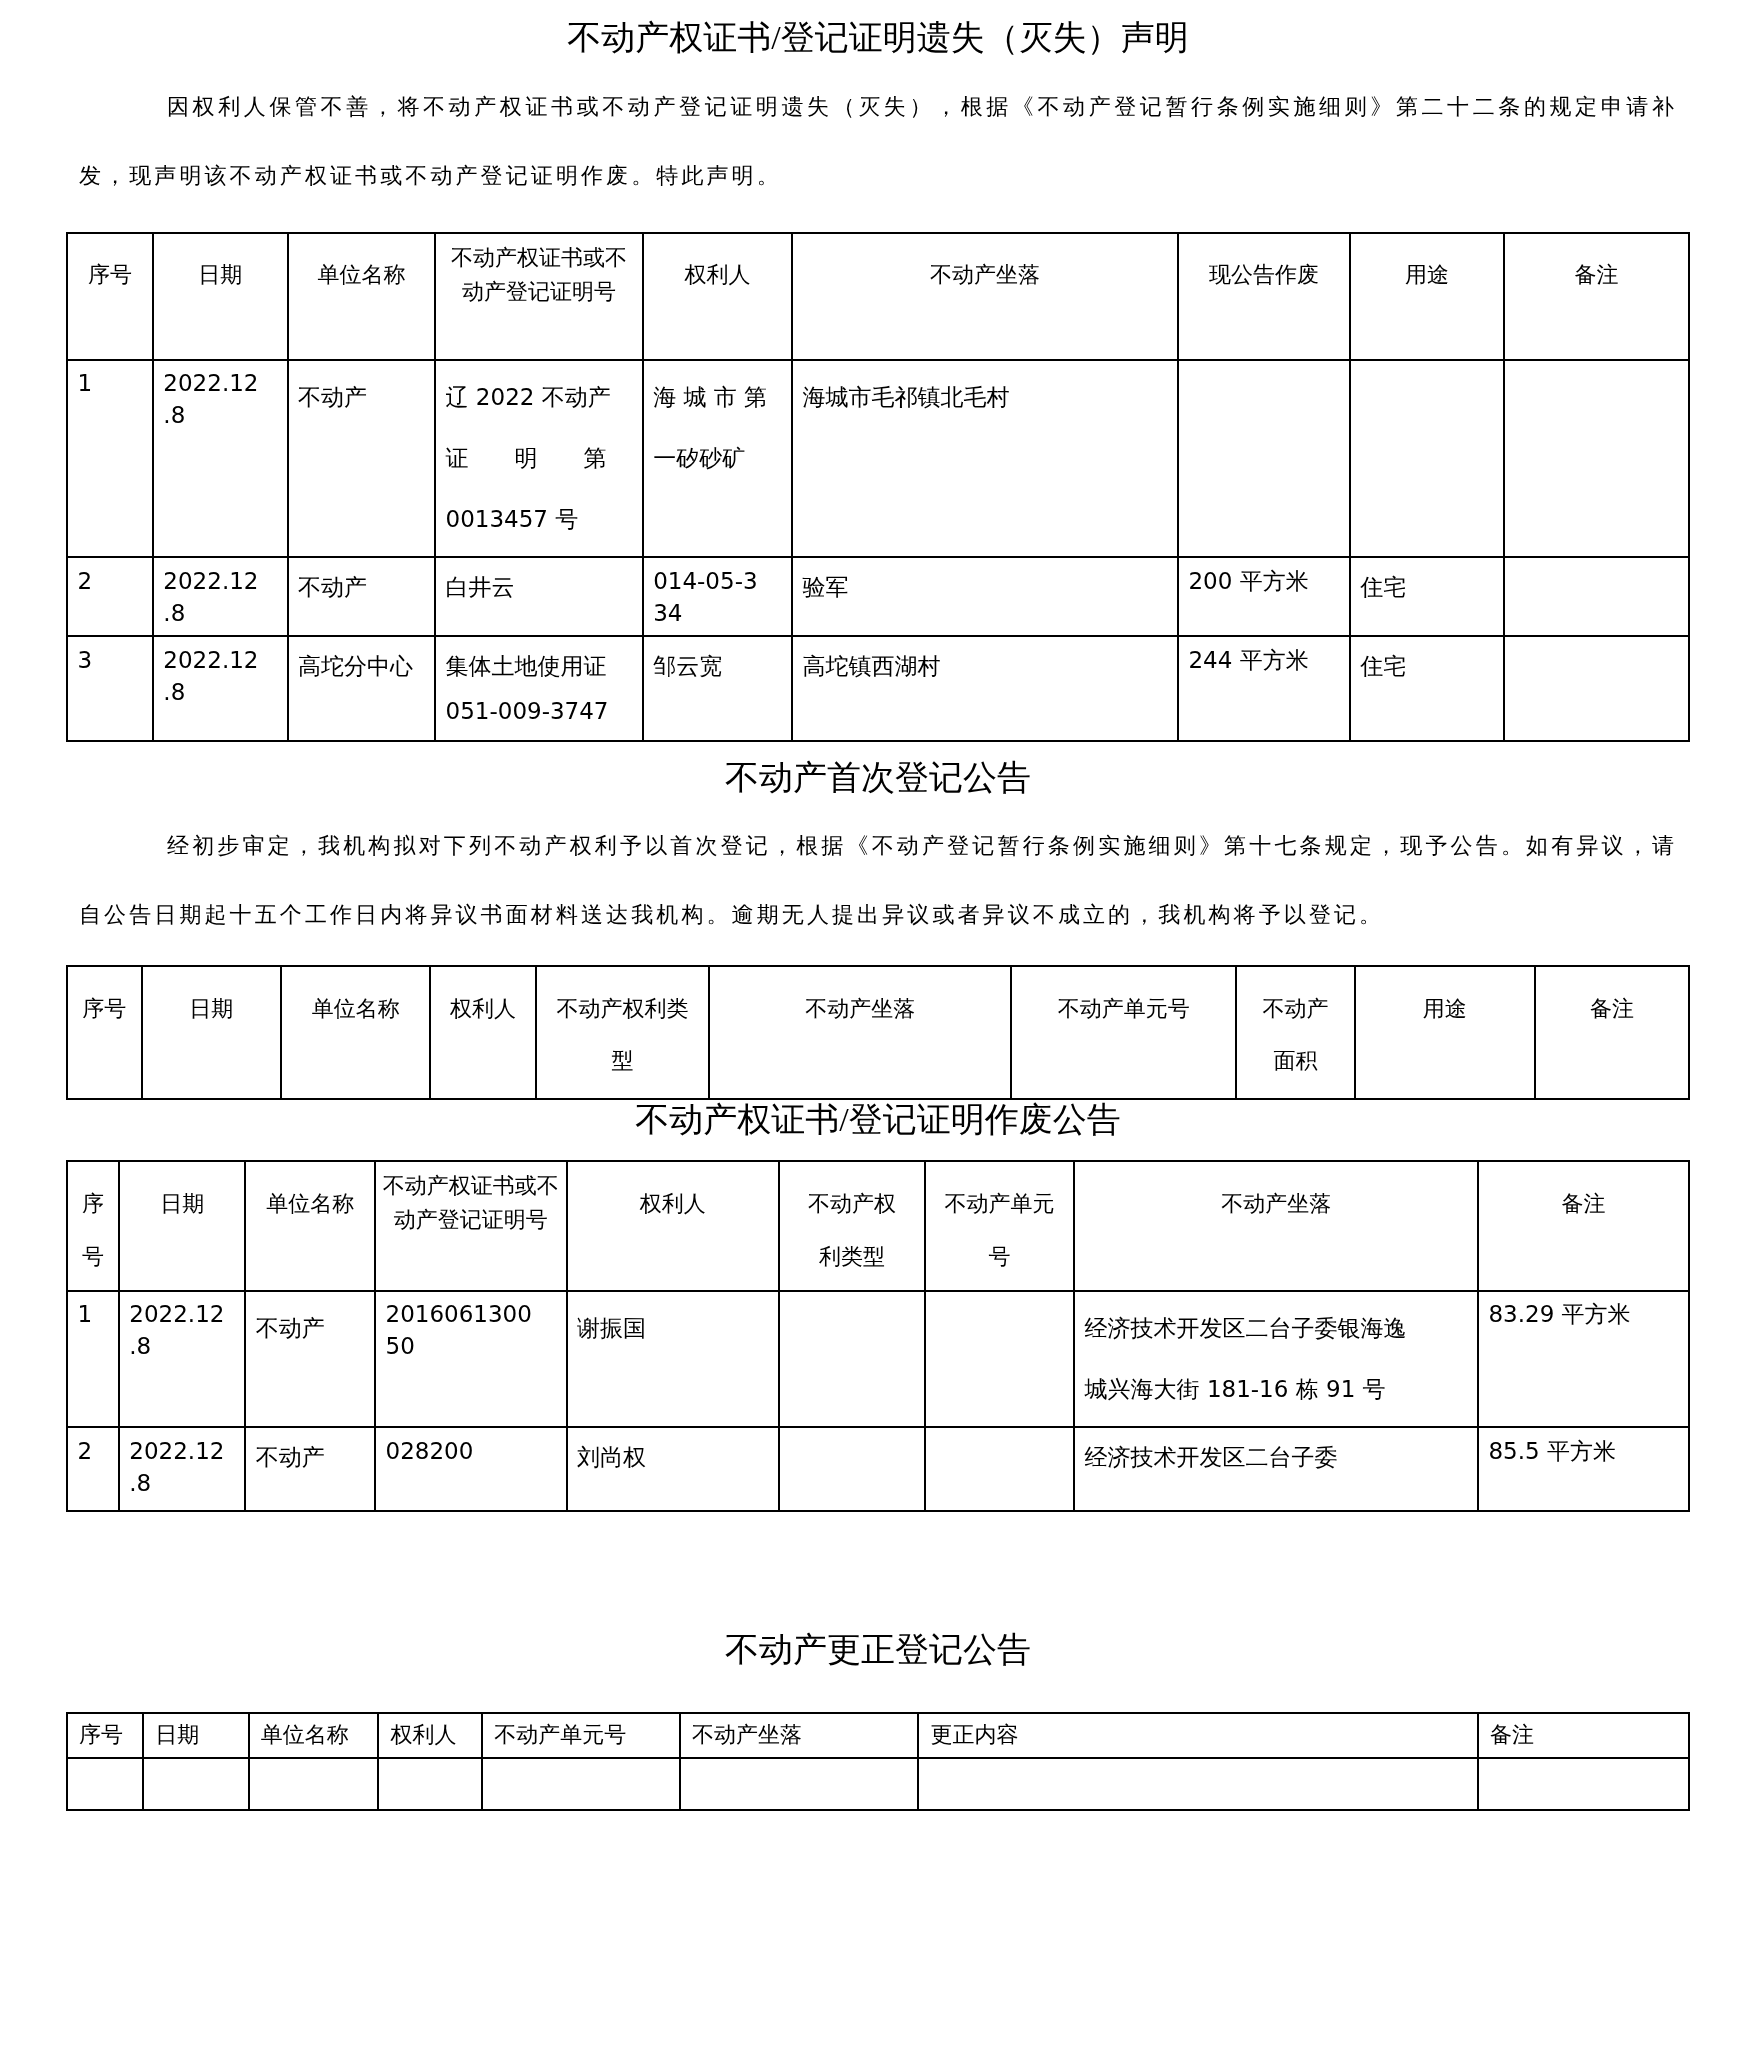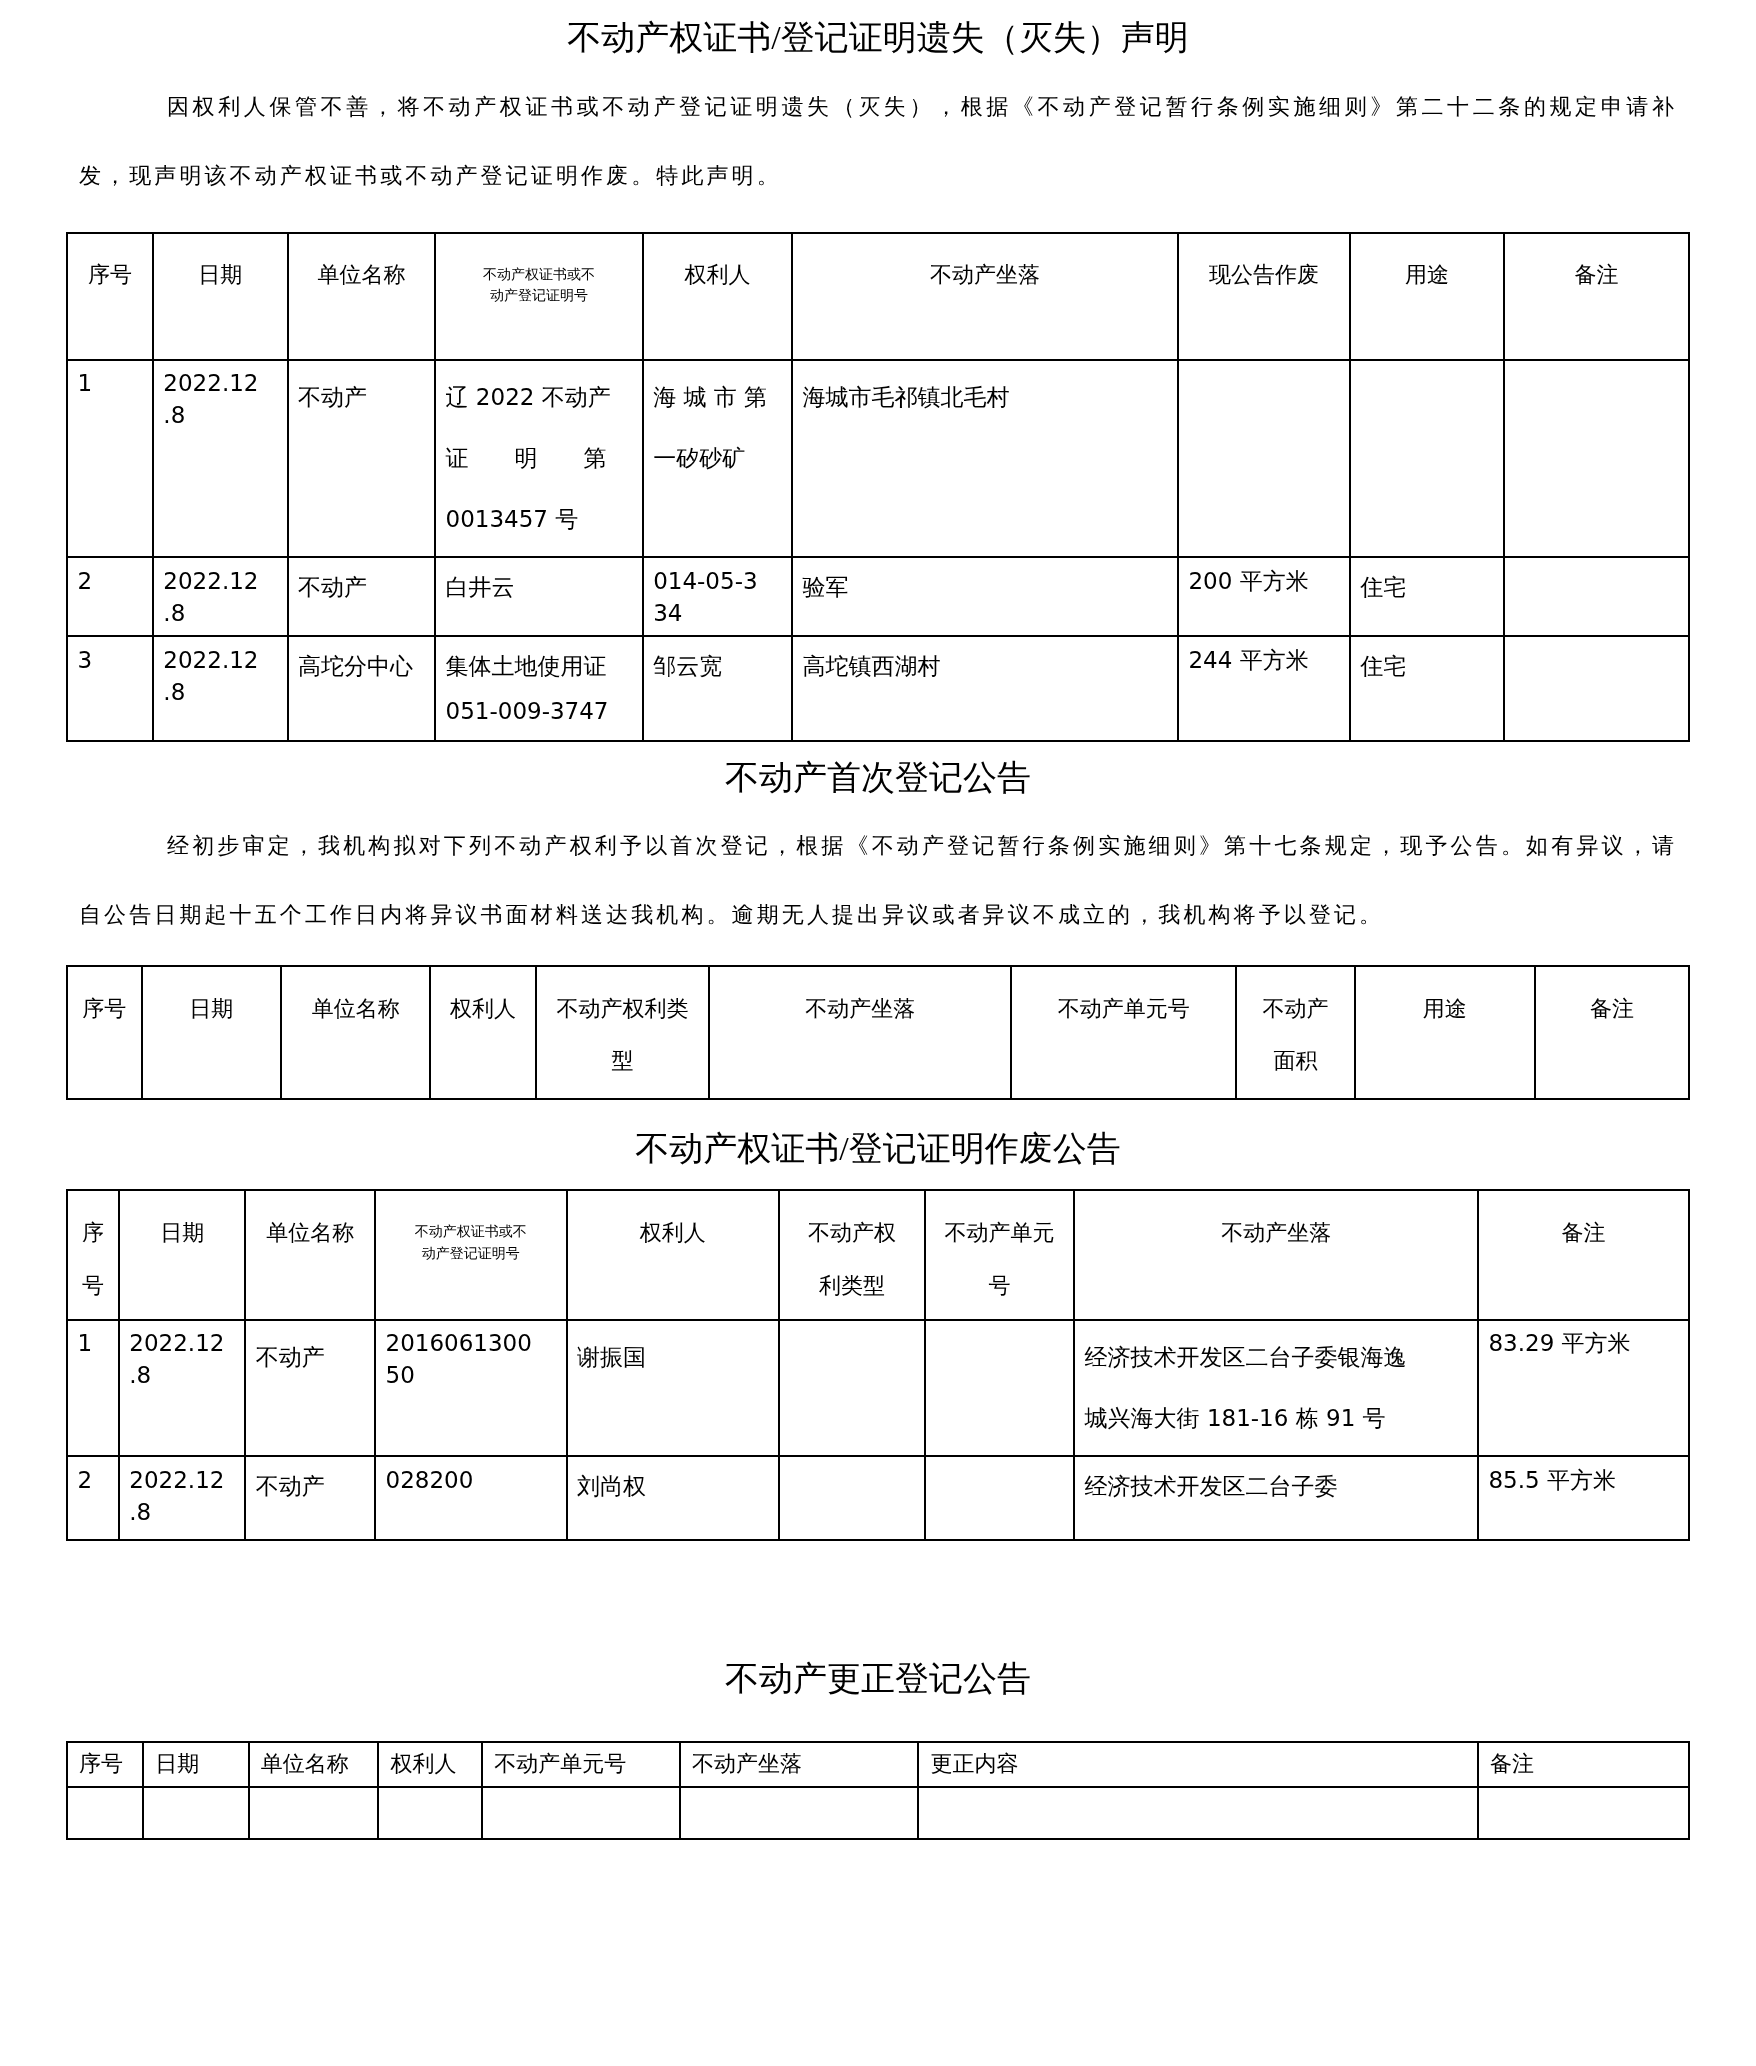--- a/index.html
+++ b/index.html
@@ -15,21 +15,21 @@
   }
   .sec-title {
     font-size: 34px;
     font-weight: normal;
     text-align: center;
     margin: 0 0 9.4px 0;
     line-height: 1.2;
   }
   .sec-title.mt1 { margin-top: 18px; }
   .sec-title.mt2 { margin-top: 15.6px; }
-  .sec-title.mt3 { margin-top: 29px; }
+  .sec-title.mt3 { }
   .sec-title.mt4 { margin-top: 118px; }
   .sec-para {
     font-size: 22px;
     letter-spacing: 3.1px;
     line-height: 69px;
     text-indent: 88px;
     text-align: justify;
     margin: 13px;
   }
   table.tbl {
@@ -51,23 +51,23 @@
   }
   .tbl th {
     font-weight: normal;
     font-size: 22px;
     text-align: center;
     line-height: 2.4;
     padding: 15.6px 6.3px 6.3px 6.3px;
     font-family: "Liberation Serif", serif;
   }
   .tbl th.small-head {
-    font-size: 14px;
+    font-size: 22px;
     line-height: 1.55;
-    padding-top: 30px;
+    padding-top: 7px;
   }
   .tbl td {
     font-size: 23px;
     line-height: 1.4;
     padding: 6.3px 9.4px;
     text-align: left;
     font-family: "DejaVu Sans", "Liberation Serif", serif;
   }
   .tbl td.lh2 { line-height: 45px; }
   .tbl td.lh3 { line-height: 61px; }

